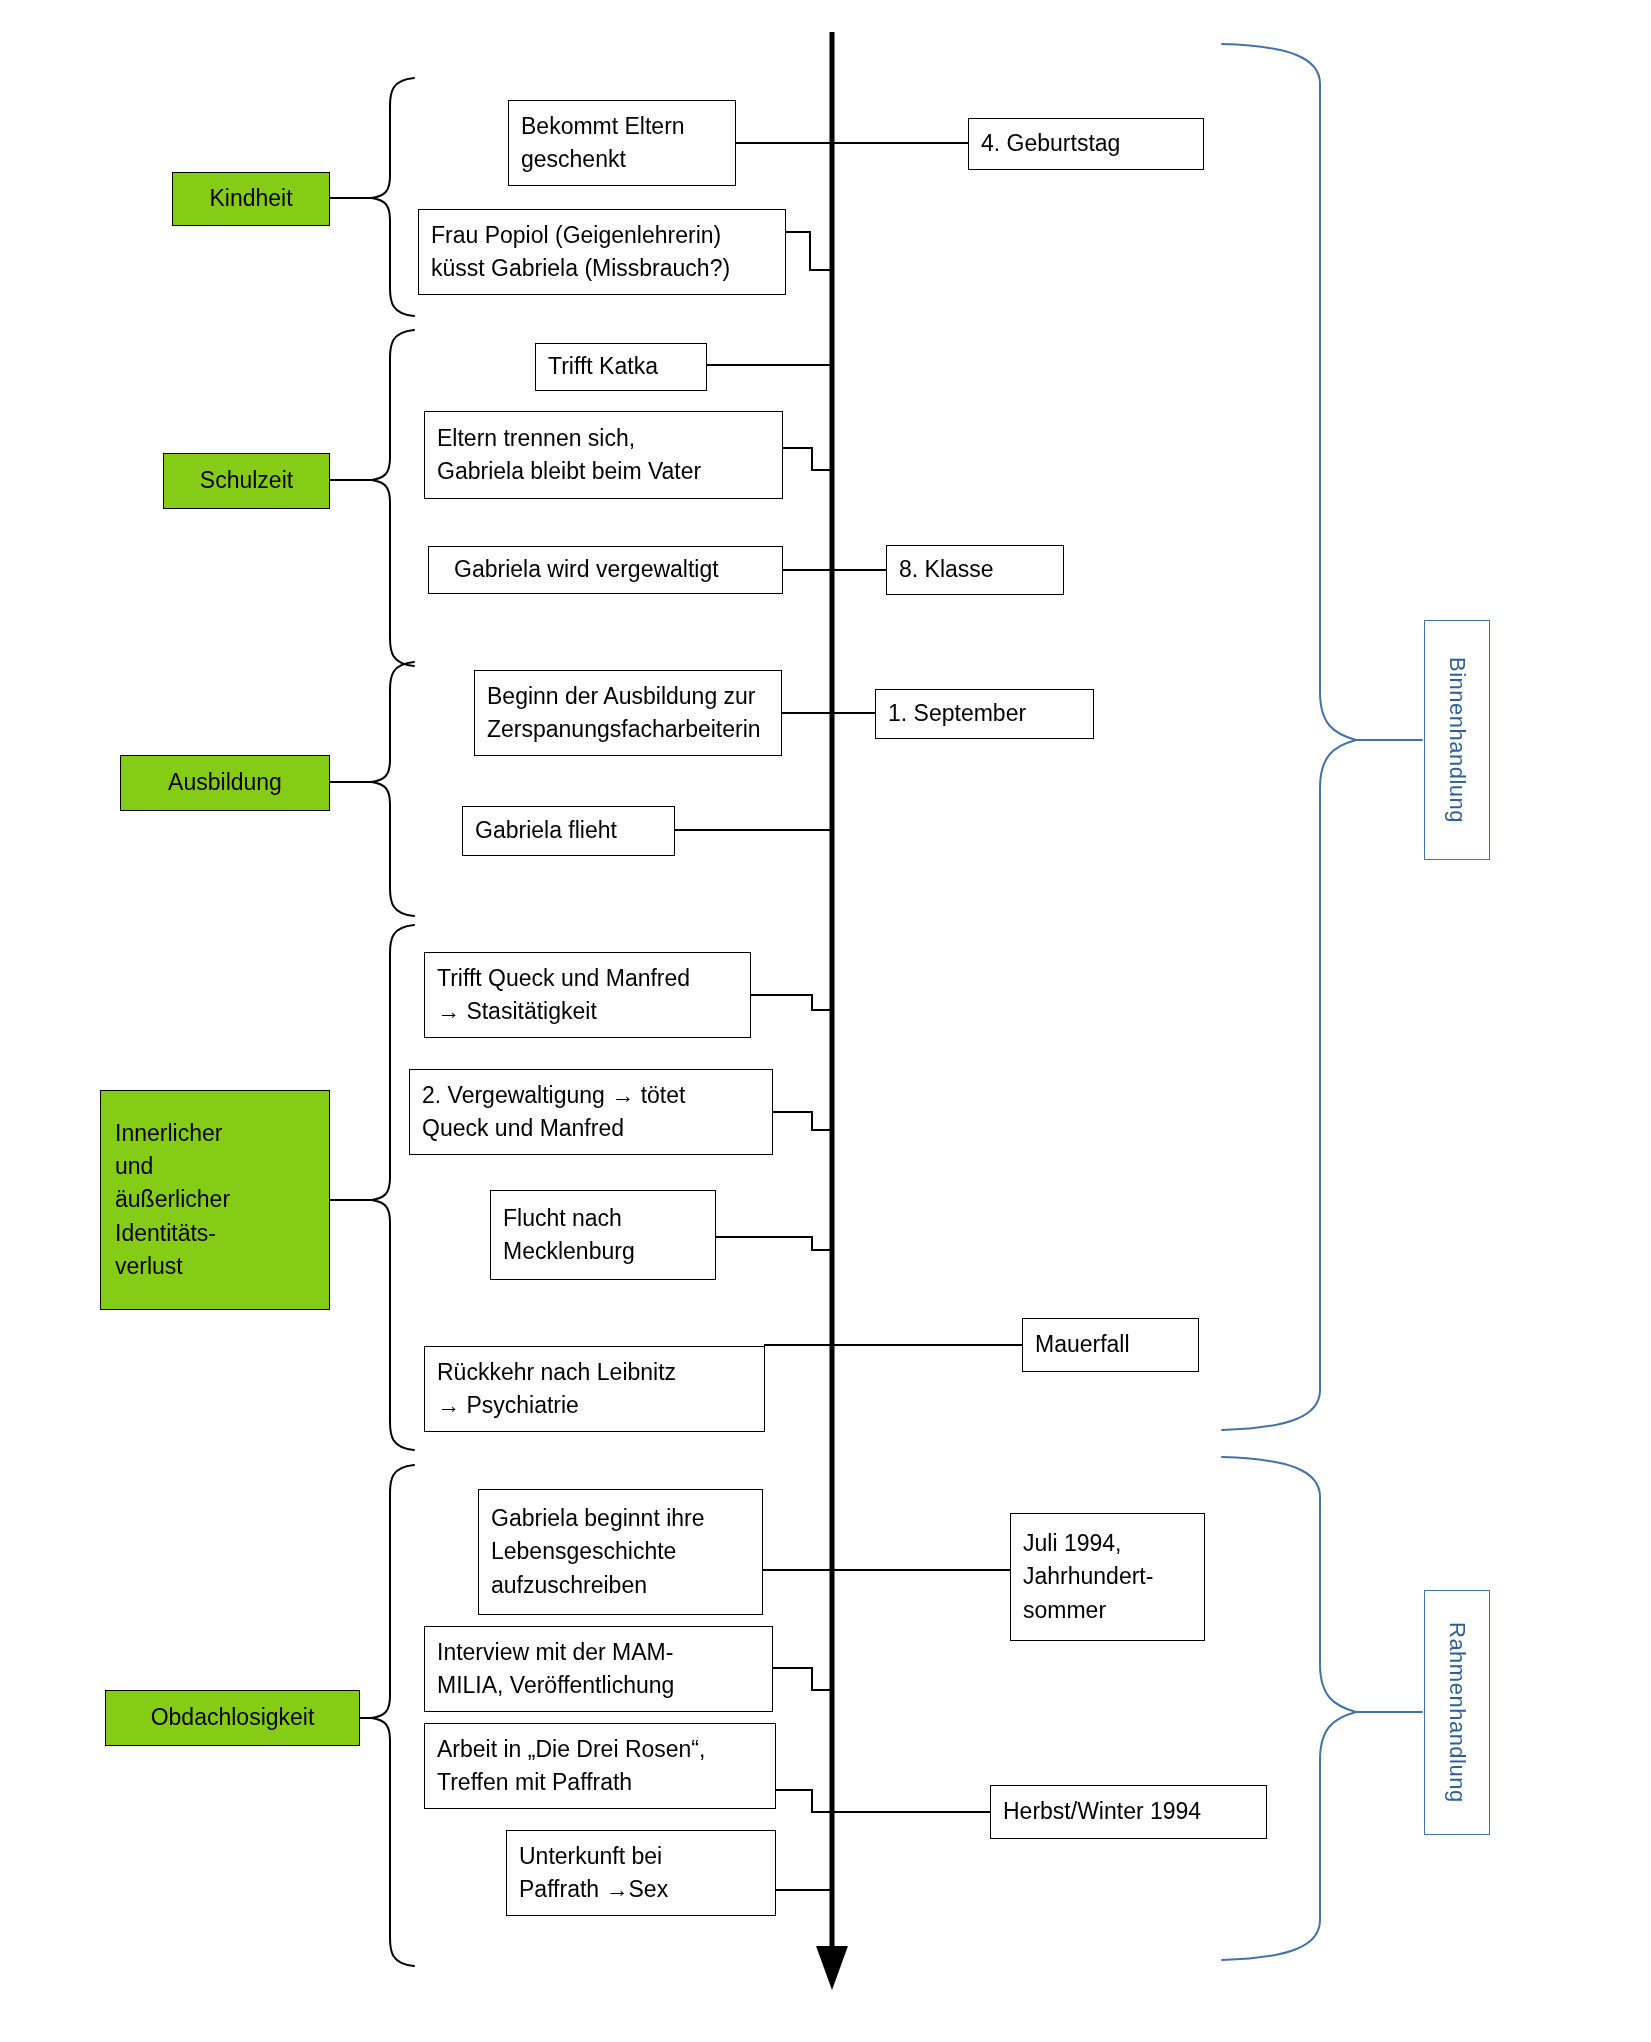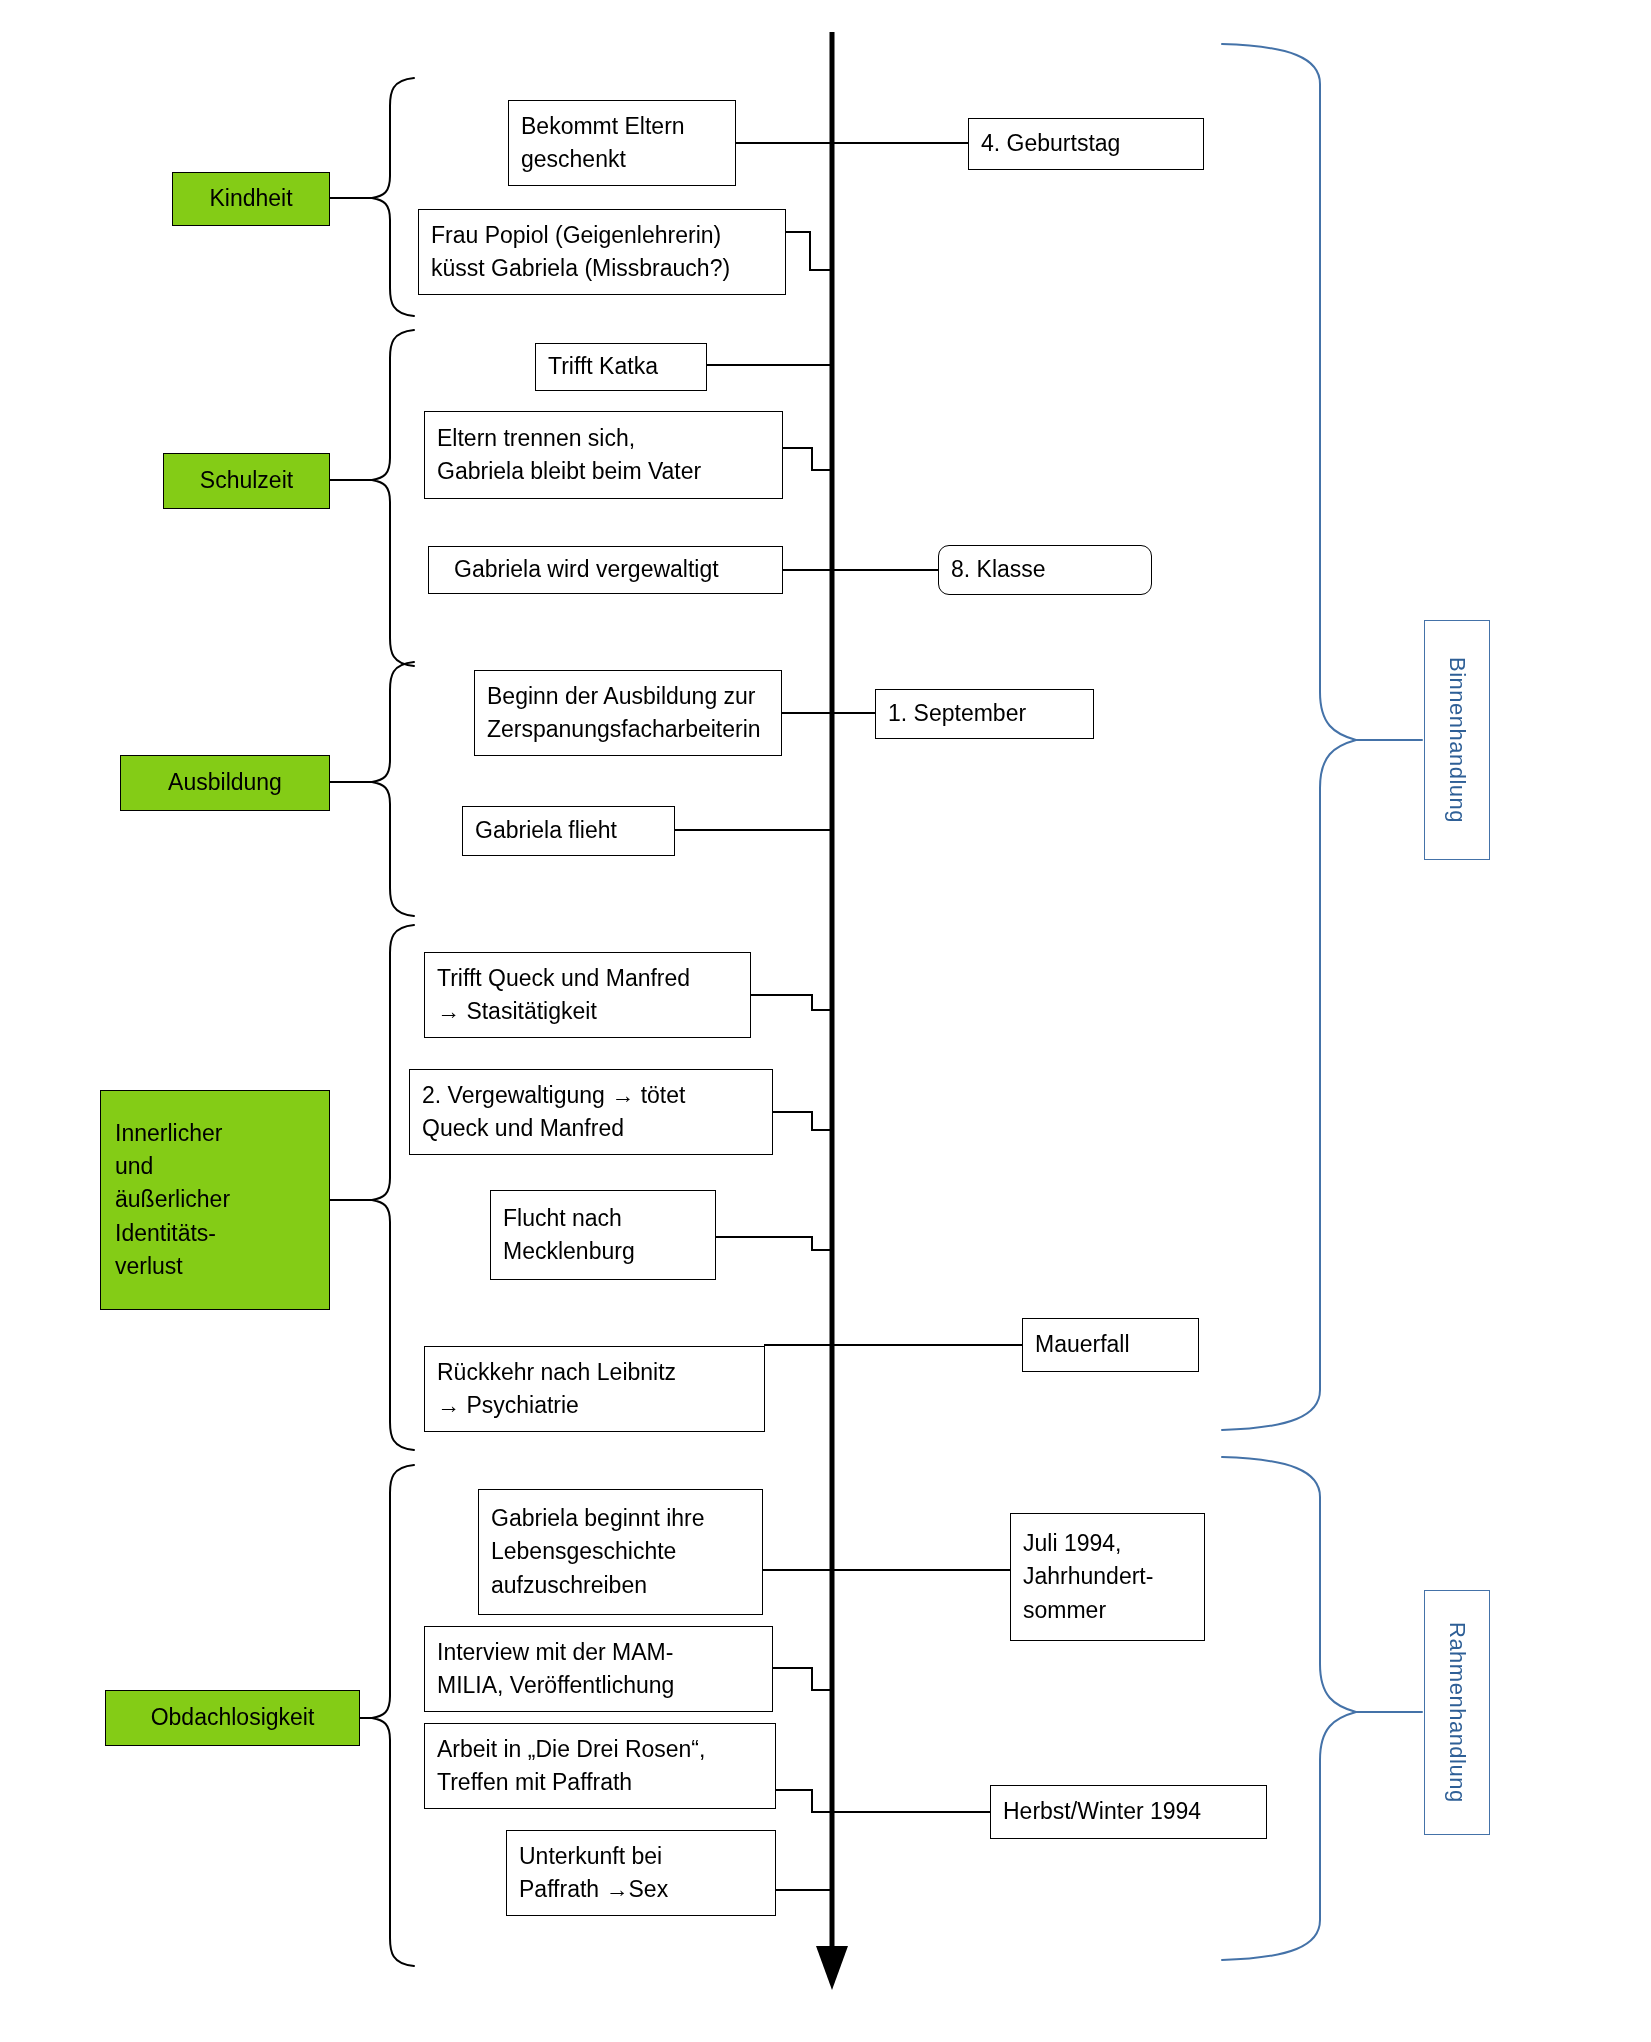--- a/index.html
+++ b/index.html
@@ -251,21 +251,21 @@
 
   <div class="node left" style="left:506px; top:1830px; width:270px; height:86px;">
     <span>Unterkunft bei
 Paffrath →Sex</span>
   </div>
 
   <div class="node center" style="left:968px; top:118px; width:236px; height:52px;">
     <span>4. Geburtstag</span>
   </div>
 
-  <div class="node center" style="left:938px; top:545px; width:214px; height:50px;border-radius:11px;">
+  <div class="node center" style="left:886px; top:545px; width:178px; height:50px;">
     <span>8. Klasse</span>
   </div>
 
   <div class="node center" style="left:875px; top:689px; width:219px; height:50px;">
     <span>1. September</span>
   </div>
 
   <div class="node center" style="left:1022px; top:1318px; width:177px; height:54px;">
     <span>Mauerfall</span>
   </div>

